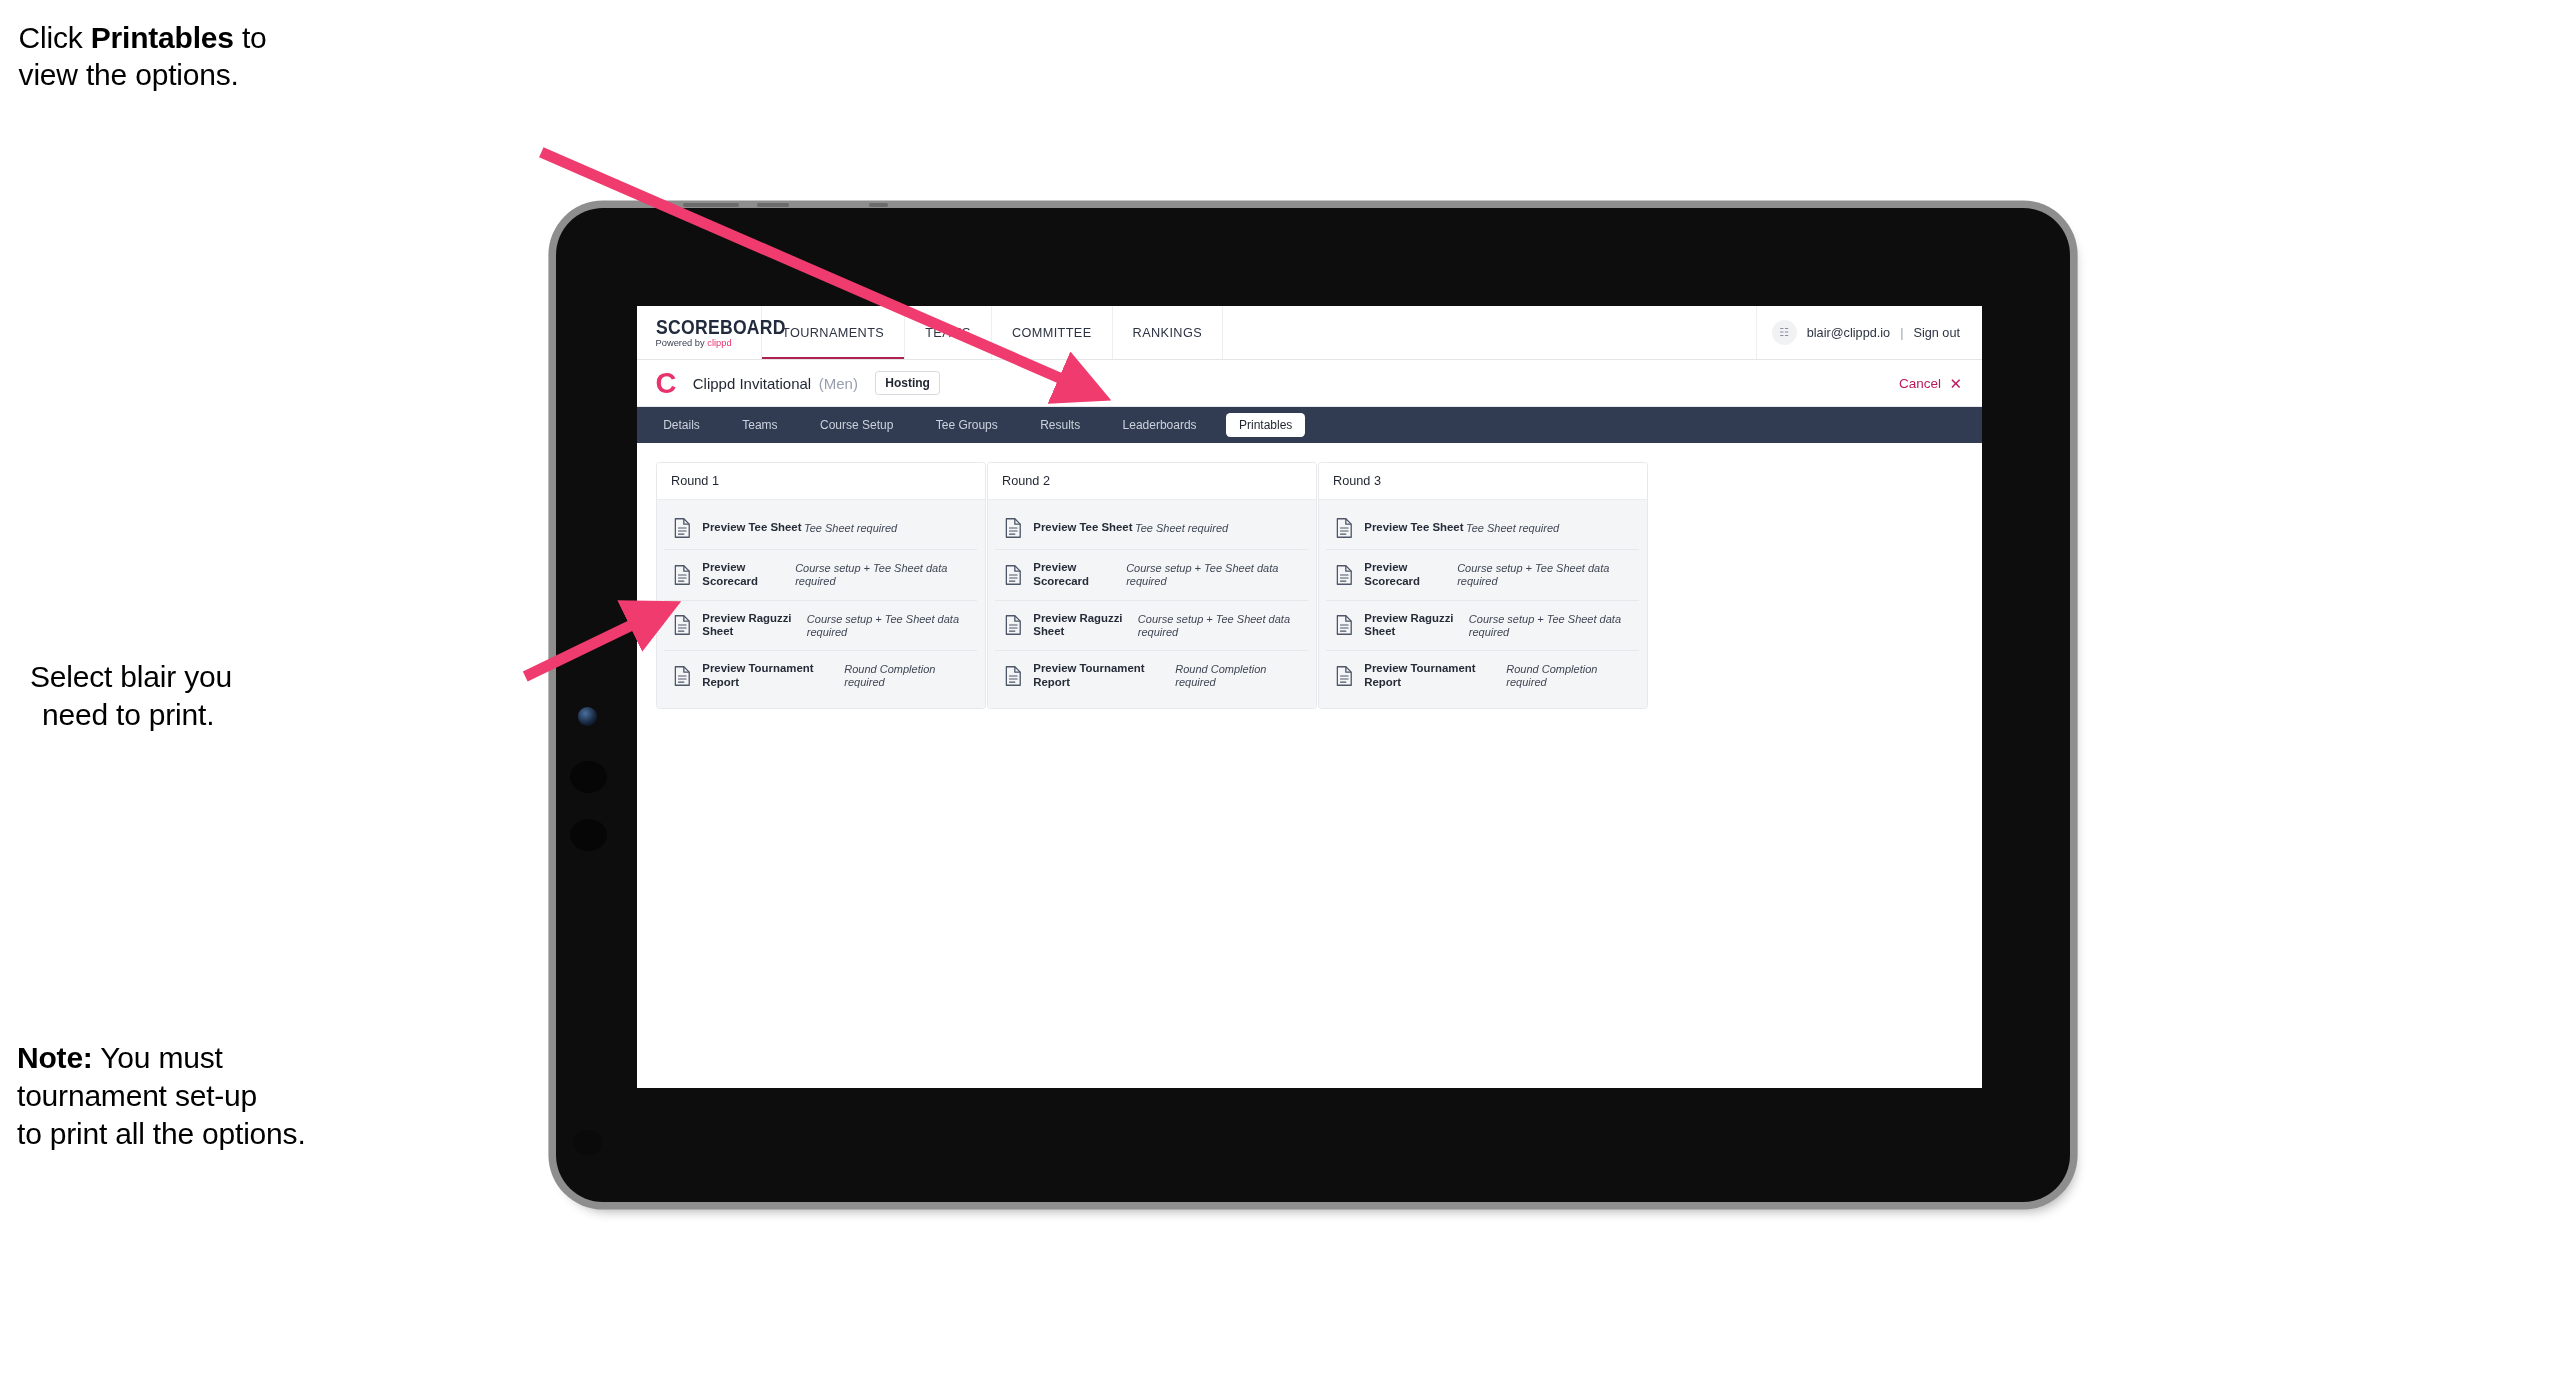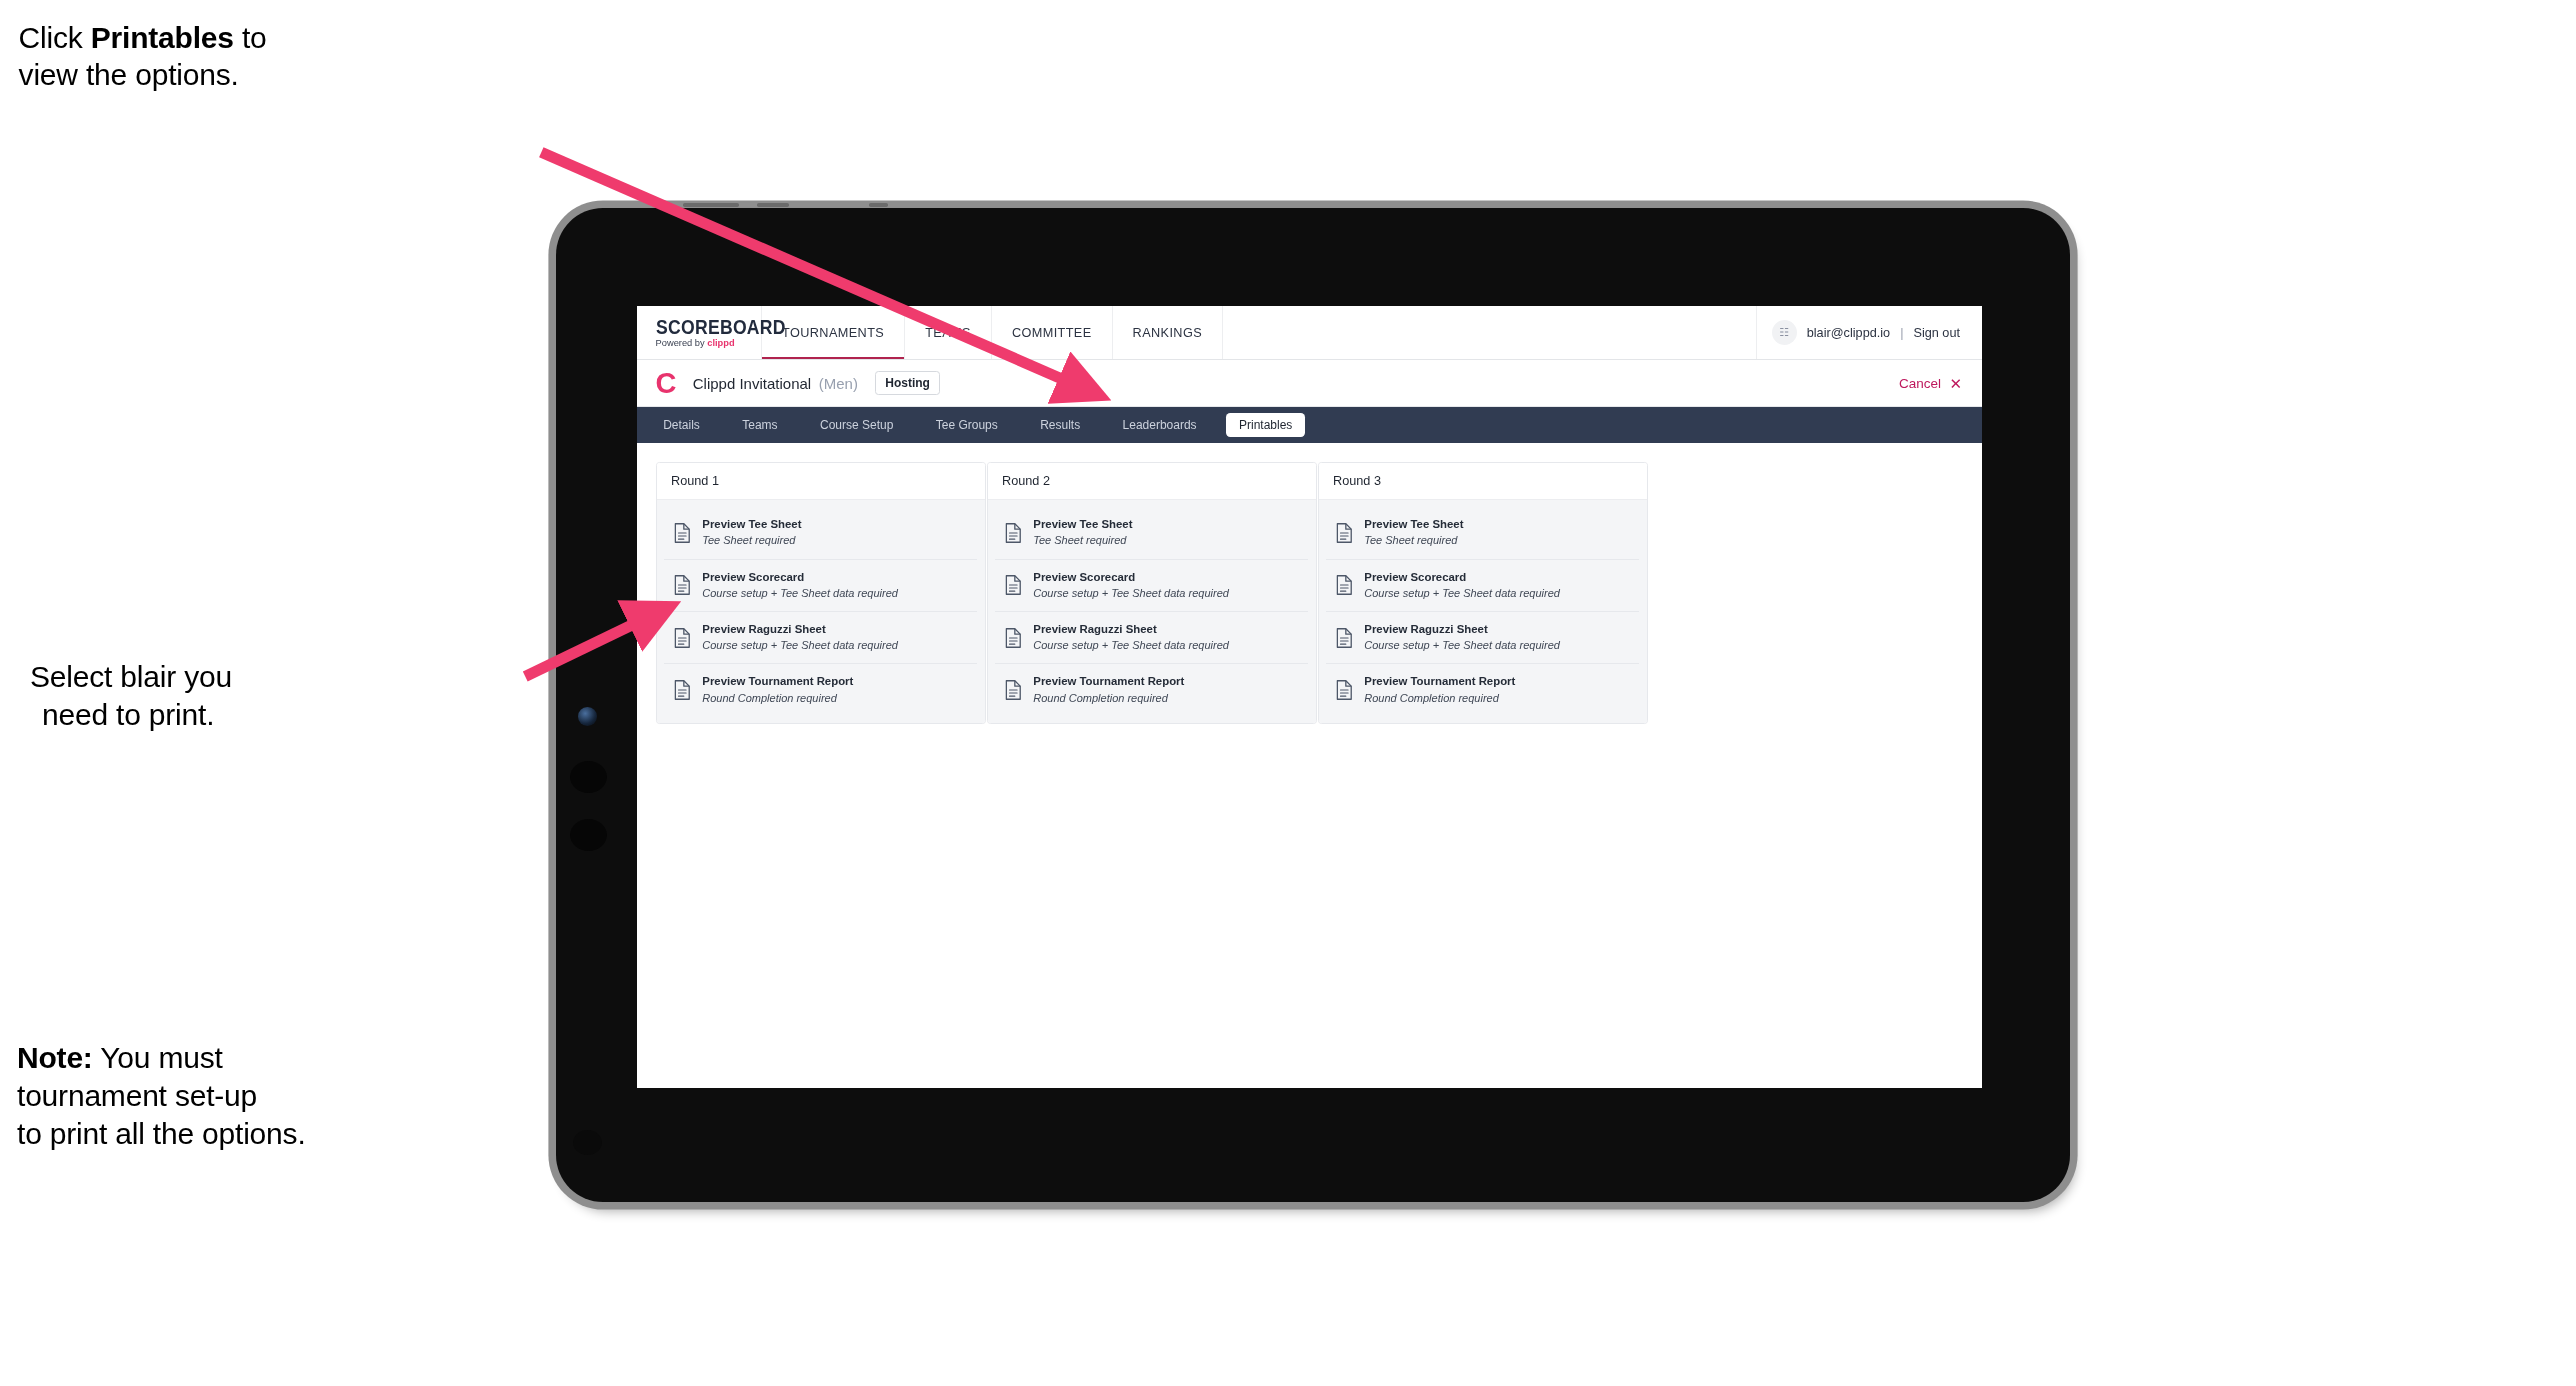--- a/index.html
+++ b/index.html
@@ -115,21 +115,21 @@
     transform: scaleX(0.88);
     transform-origin: left center;
     line-height: 1;
   }
   #brand-sub {
     font-size: 9.3px;
     color: #3b4252;
     margin-top: 2.5px;
     line-height: 1;
   }
-  #brand-sub .pink { color: #e8336d; font-weight: 700; }
+  #brand-sub .pink { color: #e8336d; font-weight: 400; }
 
   .topnav-item {
     display: flex;
     align-items: center;
     padding: 0 20px;
     font-size: 12.7px;
     letter-spacing: 0.4px;
     color: #2c3342;
     border-right: 0.8px solid #edeef0;
     position: relative;
@@ -264,21 +264,21 @@
     border-bottom: 0.8px solid #e6e8ec;
     padding: 11px 8.5px;
   }
   .print-item:last-child { border-bottom: none; }
 
   .doc-icon {
     flex: none;
     width: 18.6px; height: 20px;
     color: #4d5768;
   }
-  .print-text { display: flex; flex-direction: column; gap: 2.5px; }
+  .print-text { display: flex; flex-direction: row; gap: 2.5px; align-items: flex-end; }
   .print-title {
     font-size: 11.4px;
     font-weight: 700;
     color: #252c38;
     line-height: 1.2;
   }
   .print-sub {
     font-size: 11px;
     font-style: italic;
     color: #3e4654;

